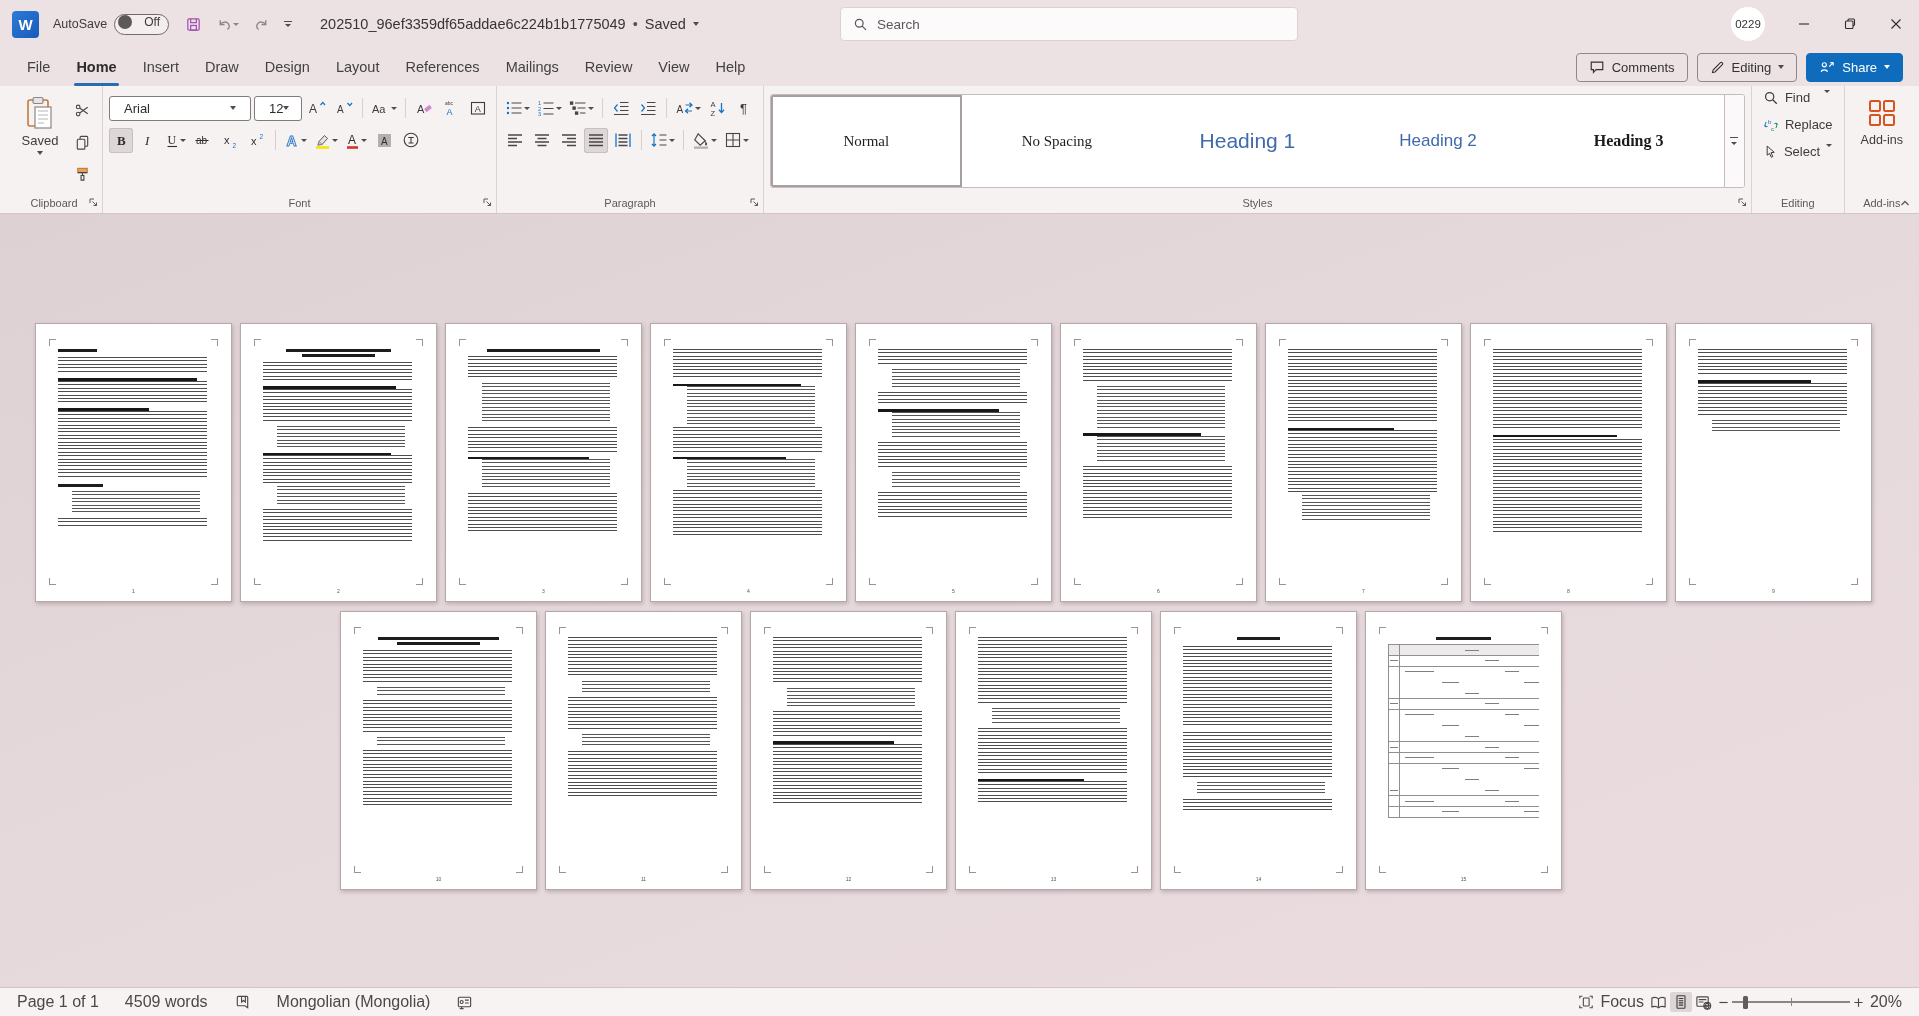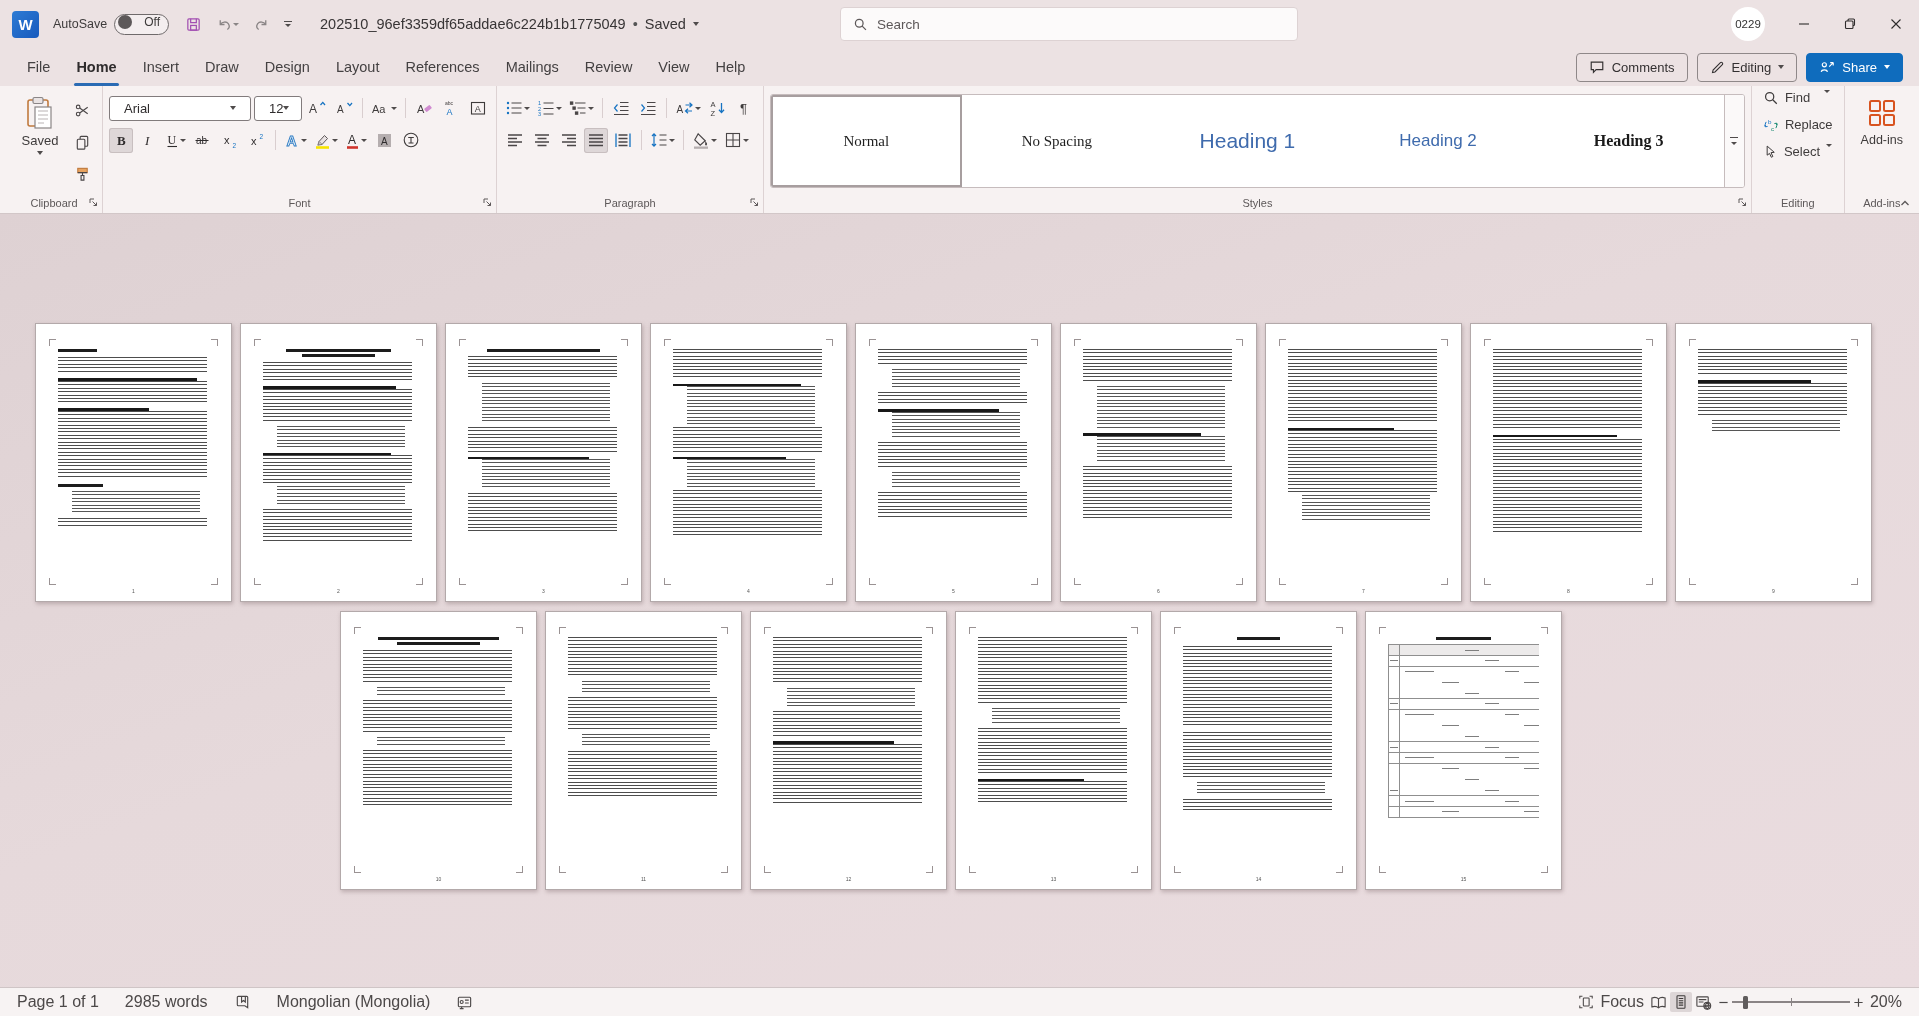--- a/index.html
+++ b/index.html
@@ -1071,21 +1071,21 @@
         <div class="pnum">15</div>
       </div>
     </main>
 
   <footer class="statusbar">
     <div class="sb-left">
       <button class="sbtn">
           <span>Page 1 of 1</span>
         </button>
       <button class="sbtn">
-          <span>2985 words</span>
+          <span>4509 words</span>
         </button>
       <button class="sbtn">
         <span>
             <svg width="17" height="17" viewBox="0 0 18 18" fill="none" stroke="#4c4848" stroke-width="1.2">
               <path d="M4.5 2.5 h9 a1 1 0 0 1 1 1 v11 l-3-2 h-7 a1 1 0 0 1 -1-1 v-8 a1 1 0 0 1 1-1 z"></path>
               <path d="M8 2.5 v6 l2-1.6 2 1.6 v-6"></path>
             </svg>
           </span>
       </button>
       <button class="sbtn">

